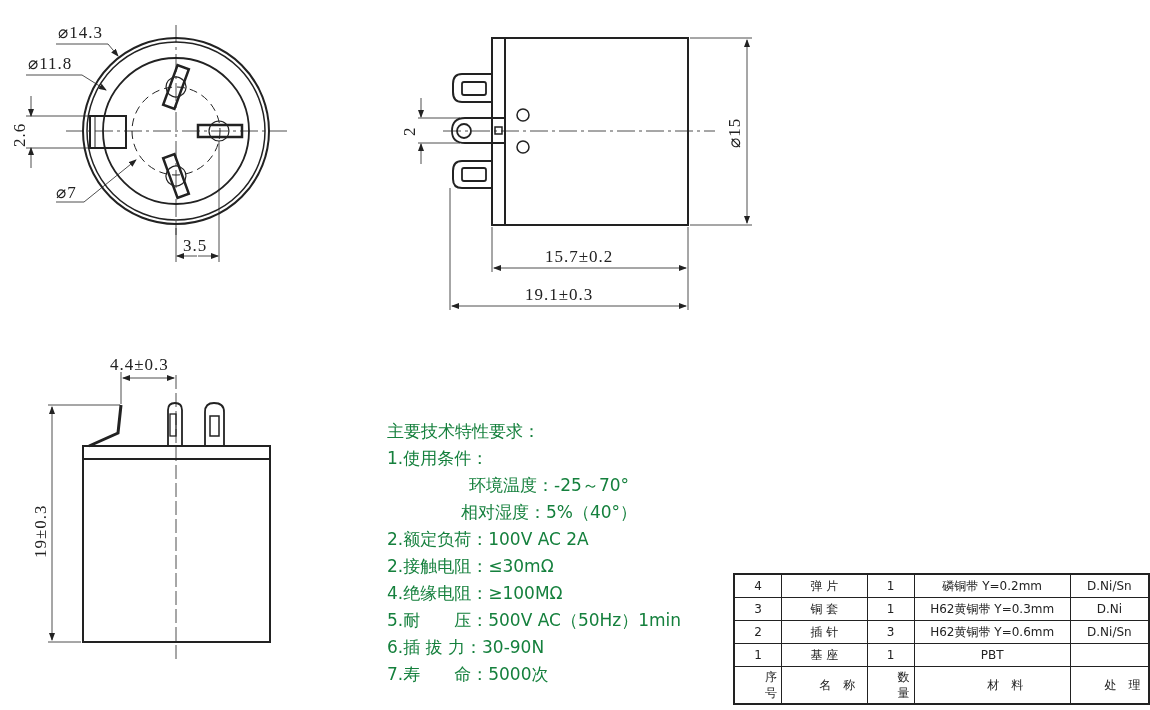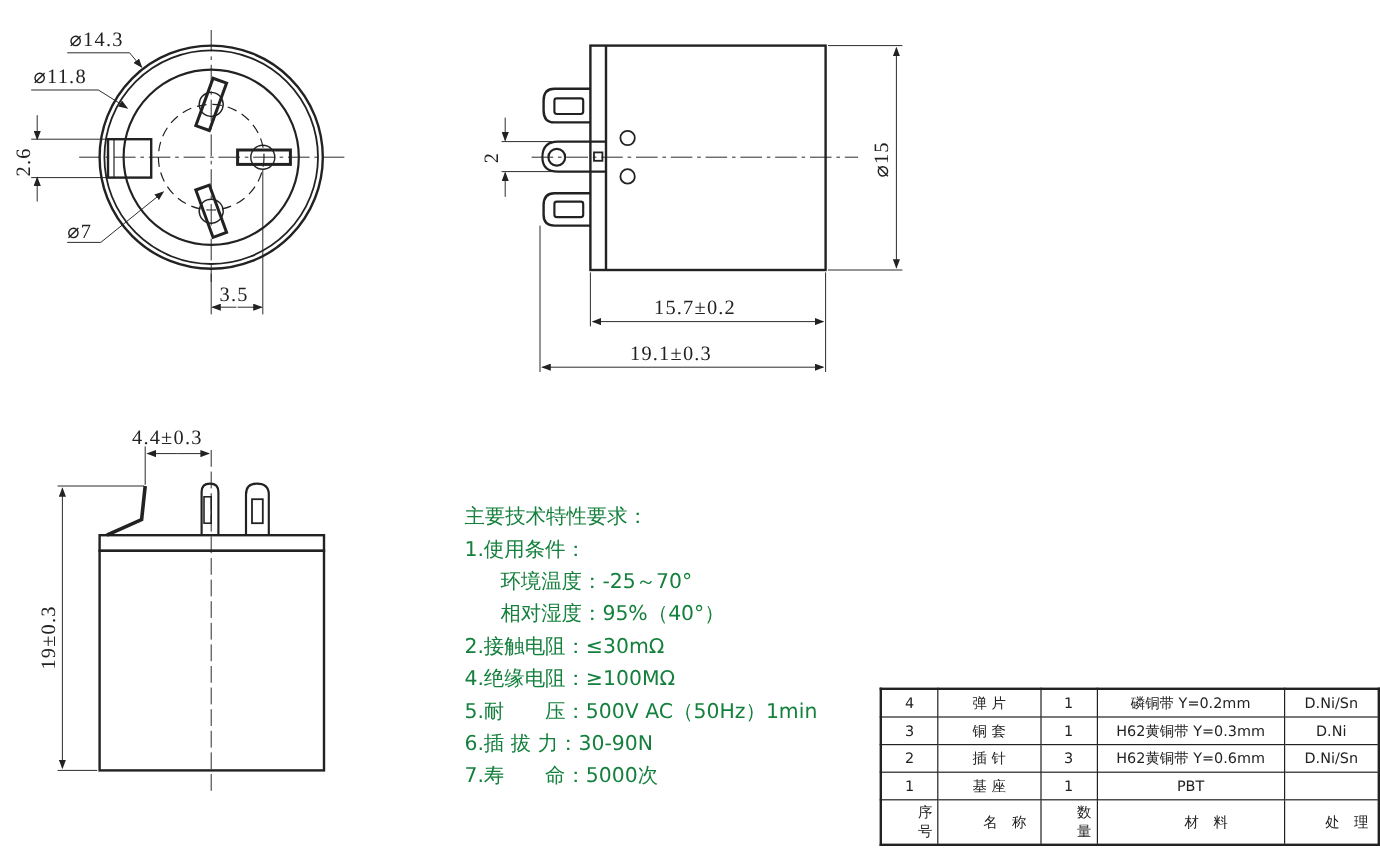--- a/index.html
+++ b/index.html
@@ -1,21 +1,21 @@
 <!DOCTYPE html>
 <html><head>
 <meta charset="utf-8">
 <style>
   html,body{margin:0;padding:0;background:#fff;}
   body{width:1150px;height:710px;position:relative;overflow:hidden;font-family:"DejaVu Serif","Liberation Serif",serif;color:#111;}
   svg{position:absolute;left:0;top:0;}
   .dimtext{font-family:"Liberation Serif","DejaVu Serif",serif;font-size:17px;fill:#222;letter-spacing:1px;}
   .spec{position:absolute;left:387px;top:418px;font-family:"DejaVu Sans","Liberation Sans",sans-serif;font-size:17px;line-height:27px;color:#15803d;}
   .spec div{white-space:pre;}
-  .spec .indent{padding-left:30px;}
+  .spec .indent{padding-left:30px;text-align:center;}
   table.bom{position:absolute;left:733px;top:573px;border-collapse:collapse;font-family:"DejaVu Sans","Liberation Sans",sans-serif;font-size:12px;color:#222;border:2px solid #222;}
   table.bom td{border:1px solid #222;text-align:center;height:22px;padding:0 4px;}
   table.bom tr.hdr td{height:36px;font-size:12px;padding-left:30px;}
   .c1{width:24px;}.c2{width:86px;}.c3{width:28px;}.c4{width:178px;border-radius:11px;}.c5{width:76px;}
   .vhdr{line-height:16px;}
 </style>
 </head>
 <body>
 
 <svg width="1150" height="710" viewBox="0 0 1150 710">
@@ -128,21 +128,22 @@
   <text class="dimtext" x="525" y="300">19.1±0.3</text>
   <text class="dimtext" x="0" y="0" transform="translate(415,136) rotate(-90)">2</text>
   <text class="dimtext" x="0" y="0" transform="translate(46,558) rotate(-90)">19±0.3</text>
   <text class="dimtext" x="110" y="370">4.4±0.3</text>
 </svg>
 
 <div class="spec">
   <div>主要技术特性要求：</div>
   <div>1.使用条件：</div>
   <div class="indent">环境温度：-25～70°</div>
-  <div class="indent">相对湿度：95%（40°）</div>
+  <div class="indent">相对湿度：5%（40°）</div>
+  <div>2.额定负荷：100V AC 2A</div>
   <div>2.接触电阻：≤30mΩ</div>
   <div>4.绝缘电阻：≥100MΩ</div>
   <div>5.耐　　压：500V AC（50Hz）1min</div>
   <div>6.插 拔 力：30-90N</div>
   <div>7.寿　　命：5000次</div>
 </div>
 
 <table class="bom">
   <tbody>
       <tr>

